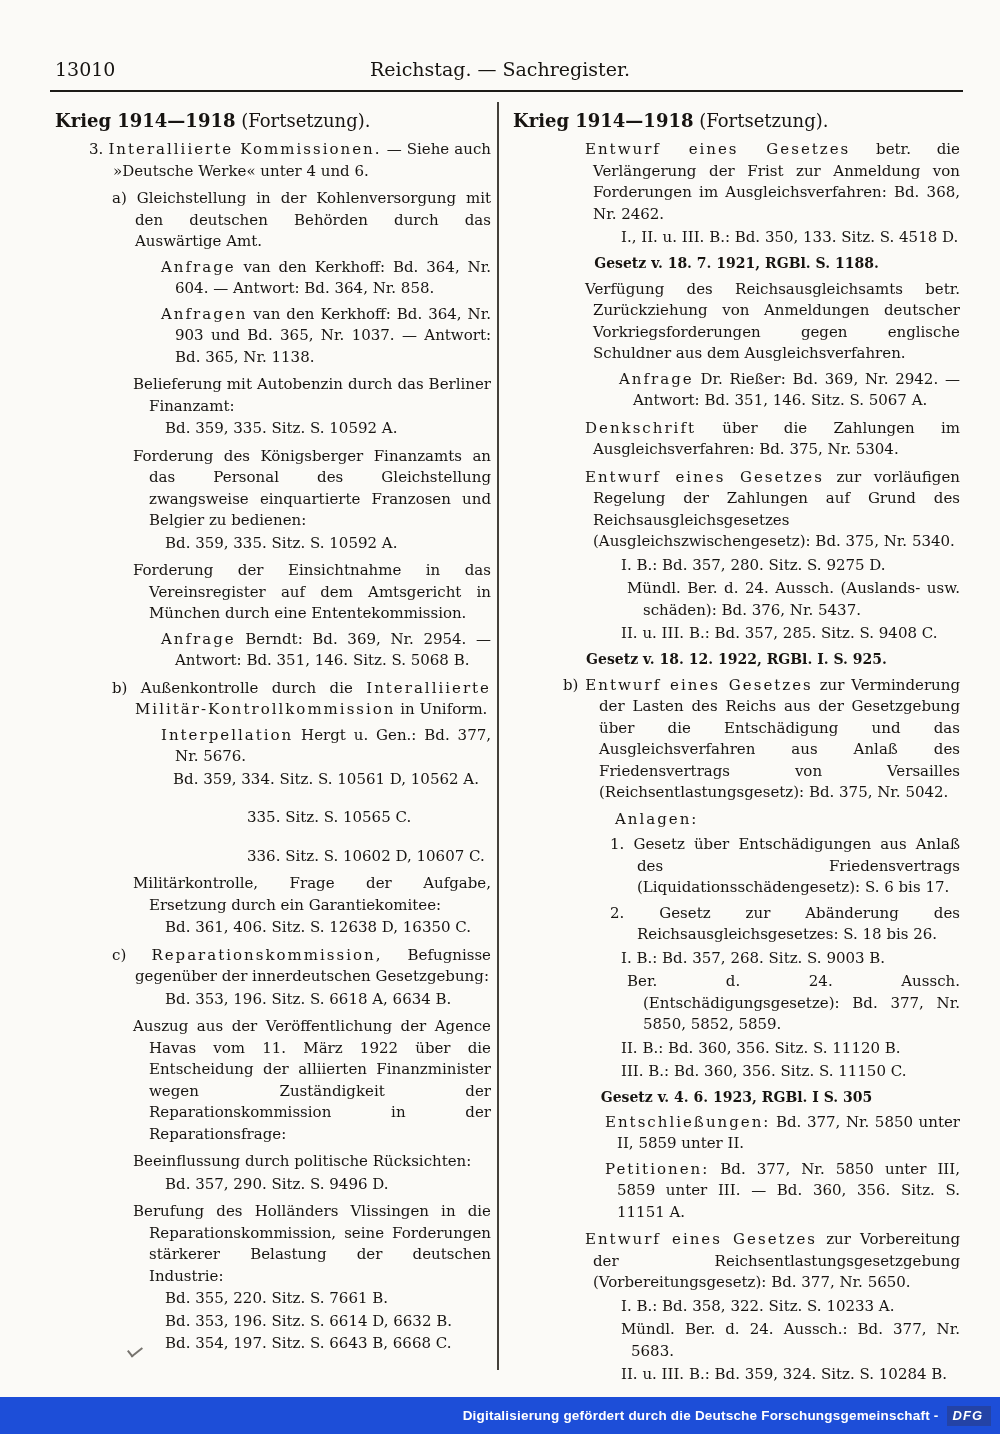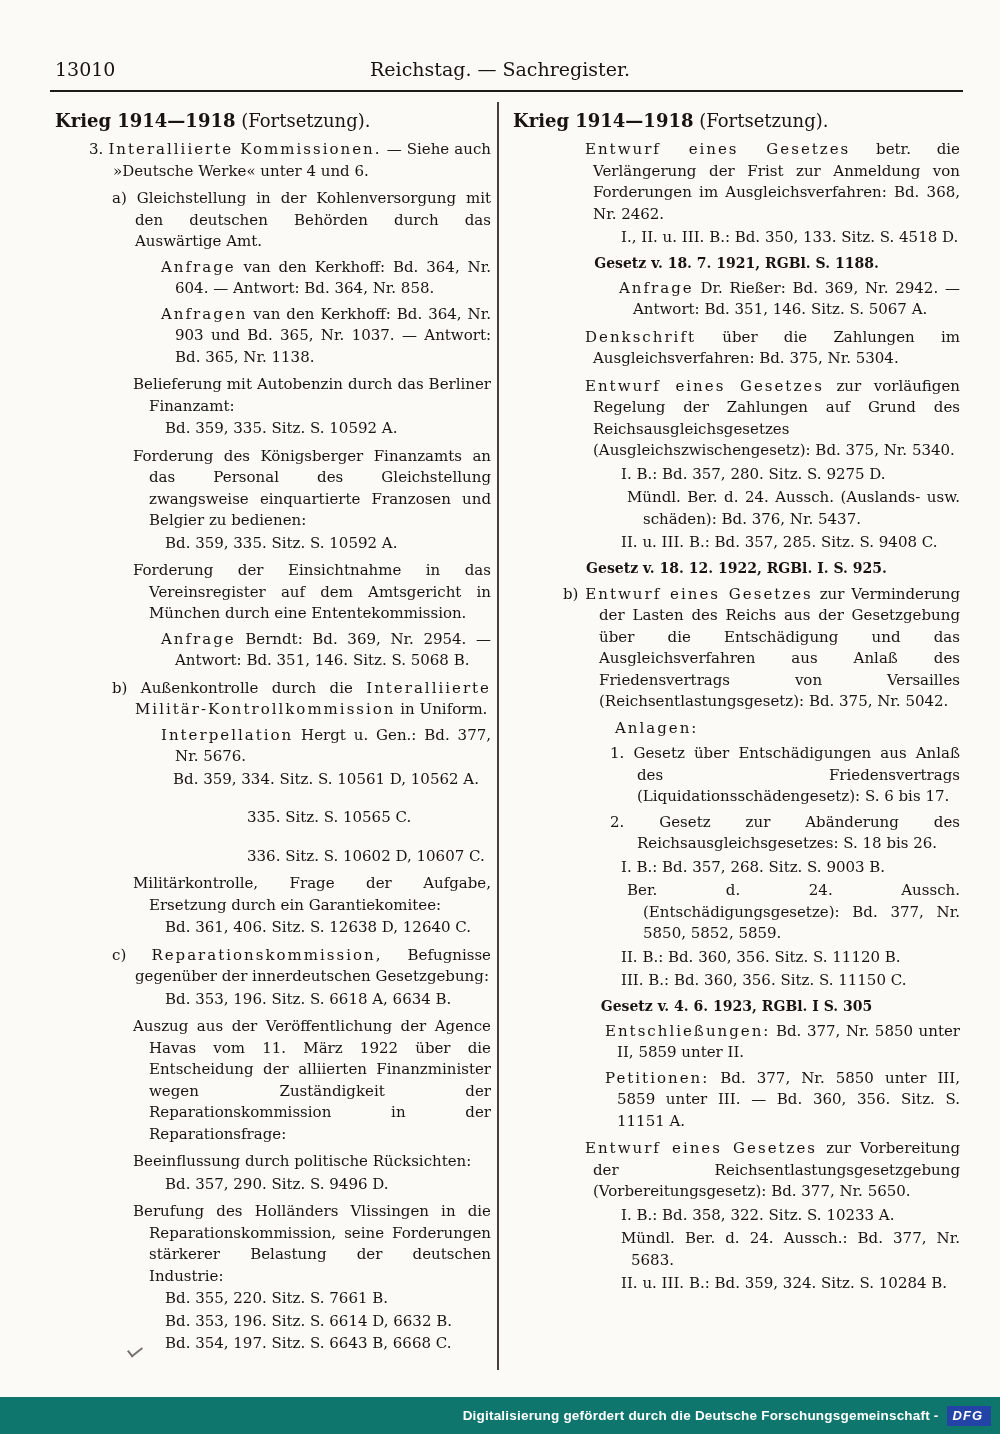--- a/index.html
+++ b/index.html
@@ -37,21 +37,21 @@
   .pet{padding-left:104px;text-indent:-12px;margin-top:4px;}
   .law{font-weight:700;font-size:14px;line-height:20px;text-align:center;margin:4px 0 5px;padding:0 14px;}
   .sp{letter-spacing:2px;}
   .b{font-weight:700;}
   .pen-mark{
     position:absolute;left:128px;top:1346px;width:12px;height:6px;
     border-left:2px solid #56524c;border-bottom:2px solid #56524c;
     transform:rotate(-38deg);opacity:.8;
   }
   .footer-bar{
-    position:absolute;left:0;bottom:0;width:100%;height:37px;background:#0f766e;
+    position:absolute;left:0;bottom:0;width:100%;height:37px;background:#1d4ed8;
     display:flex;align-items:center;justify-content:flex-end;
     padding-right:9px;box-sizing:border-box;gap:8px;
   }
   .footer-credit{
     color:#ffffff;font-family:"Liberation Sans", sans-serif;
     font-size:13.5px;font-weight:700;letter-spacing:.2px;
   }
   .dfg-logo{
     background:#2443a6;color:#ffffff;font-family:"Liberation Sans", sans-serif;
     font-weight:700;font-style:italic;font-size:13px;letter-spacing:1px;
@@ -77,36 +77,37 @@
     <div class="p e"><span>Forderung des Königsberger Finanzamts an das Personal des Gleichstellung zwangsweise einquartierte Franzosen und Belgier zu bedienen:</span></div>
     <div class="p r"><span>Bd. 359, 335. Sitz. S. 10592 A.</span></div>
     <div class="p e"><span>Forderung der Einsichtnahme in das Vereinsregister auf dem Amtsgericht in München durch eine Ententekommission.</span></div>
     <div class="p q"><span class="sp">Anfrage</span><span> Berndt: Bd. 369, Nr. 2954. — Antwort: Bd. 351, 146. Sitz. S. 5068 B.</span></div>
     <div class="p la"><span>b) Außenkontrolle durch die </span><span class="sp">Interalliierte Militär-Kontrollkommission</span><span> in Uniform.</span></div>
     <div class="p q"><span class="sp">Interpellation</span><span> Hergt u. Gen.: Bd. 377, Nr. 5676.</span></div>
     <div class="p r2"><span>Bd. 359, 334. Sitz. S. 10561 D, 10562 A.</span></div>
     <div class="p r3"><span>335. Sitz. S. 10565 C.</span></div>
     <div class="p r3"><span>336. Sitz. S. 10602 D, 10607 C.</span></div>
     <div class="p e"><span>Militärkontrolle, Frage der Aufgabe, Ersetzung durch ein Garantiekomitee:</span></div>
-    <div class="p r"><span>Bd. 361, 406. Sitz. S. 12638 D, 12640 C.</span></div>
+    <div class="p r"><span>Bd. 361, 406. Sitz. S. 12638 D, 16350 C.</span></div>
     <div class="p la"><span>c) </span><span class="sp">Reparationskommission,</span><span> Befugnisse gegenüber der innerdeutschen Gesetzgebung:</span></div>
     <div class="p r"><span>Bd. 353, 196. Sitz. S. 6618 A, 6634 B.</span></div>
     <div class="p e"><span>Auszug aus der Veröffentlichung der Agence Havas vom 11. März 1922 über die Entscheidung der alliierten Finanzminister wegen Zuständigkeit der Reparationskommission in der Reparationsfrage:</span></div>
     <div class="p e"><span>Beeinflussung durch politische Rücksichten:</span></div>
     <div class="p r"><span>Bd. 357, 290. Sitz. S. 9496 D.</span></div>
     <div class="p e"><span>Berufung des Holländers Vlissingen in die Reparationskommission, seine Forderungen stärkerer Belastung der deutschen Industrie:</span></div>
     <div class="p r"><span>Bd. 355, 220. Sitz. S. 7661 B.</span></div>
     <div class="p r"><span>Bd. 353, 196. Sitz. S. 6614 D, 6632 B.</span></div>
     <div class="p r"><span>Bd. 354, 197. Sitz. S. 6643 B, 6668 C.</span></div>
   </div>
 <div class="col right">
     <div class="p h"><span class="b">Krieg 1914—1918</span><span> (Fortsetzung).</span></div>
     <div class="p m"><span class="sp">Entwurf eines Gesetzes</span><span> betr. die Verlängerung der Frist zur Anmeldung von Forderungen im Ausgleichsverfahren: Bd. 368, Nr. 2462.</span></div>
     <div class="p rr"><span>I., II. u. III. B.: Bd. 350, 133. Sitz. S. 4518 D.</span></div>
     <div class="p law"><span>Gesetz v. 18. 7. 1921, RGBl. S. 1188.</span></div>
+    <div class="p m"><span>Verfügung des Reichsausgleichsamts betr. Zurückziehung von Anmeldungen deutscher Vorkriegsforderungen gegen englische Schuldner aus dem Ausgleichsverfahren.</span></div>
     <div class="p q"><span class="sp">Anfrage</span><span> Dr. Rießer: Bd. 369, Nr. 2942. — Antwort: Bd. 351, 146. Sitz. S. 5067 A.</span></div>
     <div class="p m"><span class="sp">Denkschrift</span><span> über die Zahlungen im Ausgleichsverfahren: Bd. 375, Nr. 5304.</span></div>
     <div class="p m"><span class="sp">Entwurf eines Gesetzes</span><span> zur vorläufigen Regelung der Zahlungen auf Grund des Reichsausgleichsgesetzes (Ausgleichszwischengesetz): Bd. 375, Nr. 5340.</span></div>
     <div class="p rr"><span>I. B.: Bd. 357, 280. Sitz. S. 9275 D.</span></div>
     <div class="p rq"><span>Mündl. Ber. d. 24. Aussch. (Auslands- usw. schäden): Bd. 376, Nr. 5437.</span></div>
     <div class="p rr"><span>II. u. III. B.: Bd. 357, 285. Sitz. S. 9408 C.</span></div>
     <div class="p law"><span>Gesetz v. 18. 12. 1922, RGBl. I. S. 925.</span></div>
     <div class="p b1"><span>b) </span><span class="sp">Entwurf eines Gesetzes</span><span> zur Verminderung der Lasten des Reichs aus der Gesetzgebung über die Entschädigung und das Ausgleichsverfahren aus Anlaß des Friedensvertrags von Versailles (Reichsentlastungsgesetz): Bd. 375, Nr. 5042.</span></div>
     <div class="p an"><span class="sp">Anlagen:</span></div>
     <div class="p num"><span>1. Gesetz über Entschädigungen aus Anlaß des Friedensvertrags (Liquidationsschädengesetz): S. 6 bis 17.</span></div>

